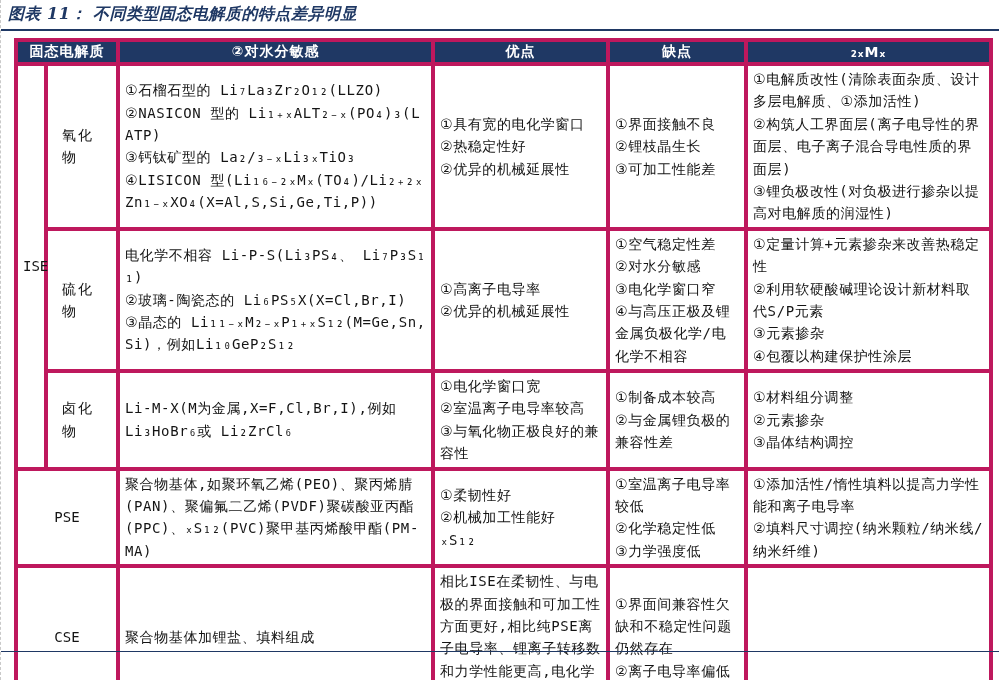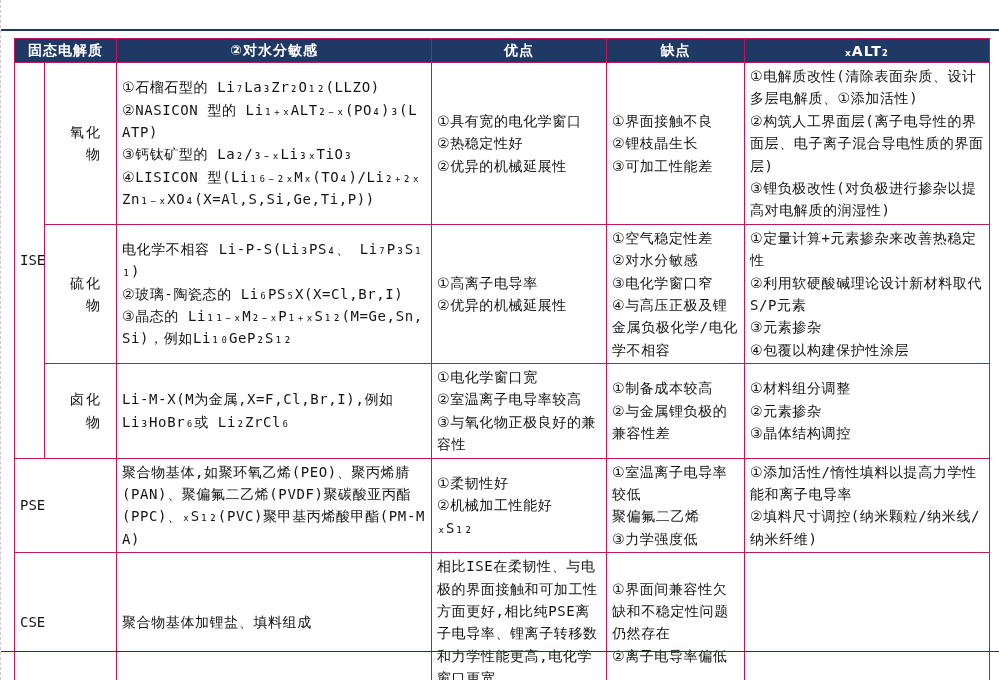--- a/index.html
+++ b/index.html
@@ -21,38 +21,38 @@
     white-space: nowrap;
   }
   .title-rule {
     position: absolute; left: 0; top: 29px; width: 999px; height: 2px;
     background: #1f3864;
   }
   table.main {
     position: absolute; left: 13px; top: 38px; width: 975px;
     border-collapse: collapse; table-layout: fixed;
   }
-  th, td { border: 1px solid #be185d; margin-left: 8px; }
+  th, td { border: 4px solid #be185d; margin-left: 8px; }
   thead th {
     background: #1f3864; color: #ffffff;
     font-weight: bold; font-size: 14px; height: 24px;
     letter-spacing: 1px; text-align: center; padding: 1px 2px;
     font-family: "DejaVu Sans", sans-serif;
   }
   td {
     font-size: 14px; line-height: 1.6; color: #141414;
     vertical-align: middle; padding: 2px 5px;
     letter-spacing: 0.6px;
   }
   td.pre { white-space: pre-wrap; word-break: break-all; }
   td.lbl {
-    text-align: right; font-weight: normal; letter-spacing: 2px;
+    text-align: left; font-weight: normal; letter-spacing: 2px;
     padding: 0 14px;
   }
-  td.lat { letter-spacing: 0; }
+  td.lat { letter-spacing: 0; text-align: center; }
   tr.r1 { height: 143px; }
   tr.r2 { height: 135px; }
   tr.r3 { height: 85px; }
   tr.r4 { height: 87px; }
   tr.r5 { height: 136px; }
   .src-rule {
     position: absolute; left: 0; top: 651px; width: 999px; height: 1px;
     background: #1f3864;
   }
   .source {
@@ -60,38 +60,39 @@
     font-family: "DejaVu Serif", serif;
     font-style: italic; font-size: 13px; color: #737373;
     letter-spacing: 0.5px; white-space: nowrap; margin-top: 30px;
   }
 </style>
 </head>
 <body>
 
 <div class="page">
 
+  <div class="fig-title">图表 11： 不同类型固态电解质的特点差异明显</div>
   <div class="title-rule"></div>
 
   <table class="main">
     <colgroup>
       <col style="width:30px">
         <col style="width:72px">
         <col style="width:315px">
       <col style="width:175px">
         <col style="width:138px">
         <col style="width:245px">
     </colgroup>
     <thead>
       <tr>
         <th colspan="2">固态电解质</th>
         <th>②对水分敏感</th>
         <th>优点</th>
         <th>缺点</th>
-        <th>ₓALT₂</th>
+        <th>₂ₓMₓ</th>
       </tr>
     </thead>
     <tbody>
       <tr class="r1">
         <td class="lat" rowspan="3">ISE</td>
         <td class="lbl">氧化物</td>
         <td class="pre">①石榴石型的 Li₇La₃Zr₂O₁₂(LLZO)
 ②NASICON 型的 Li₁₊ₓALT₂₋ₓ(PO₄)₃(LATP)
 ③钙钛矿型的 La₂/₃₋ₓLi₃ₓTiO₃
 ④LISICON 型(Li₁₆₋₂ₓMₓ(TO₄)/Li₂₊₂ₓZn₁₋ₓXO₄(X=Al,S,Si,Ge,Ti,P))</td>
@@ -134,21 +135,21 @@
 ②元素掺杂
 ③晶体结构调控</td>
       </tr>
       <tr class="r4">
         <td class="lat" colspan="2">PSE</td>
         <td class="pre">聚合物基体,如聚环氧乙烯(PEO)、聚丙烯腈(PAN)、聚偏氟二乙烯(PVDF)聚碳酸亚丙酯(PPC)、ₓS₁₂(PVC)聚甲基丙烯酸甲酯(PM-MA)</td>
         <td class="pre">①柔韧性好
 ②机械加工性能好
 ₓS₁₂</td>
         <td class="pre">①室温离子电导率较低
-聚偏氟二乙烯
+②化学稳定性低
 ③力学强度低</td>
         <td class="pre">①添加活性/惰性填料以提高力学性能和离子电导率
 ②填料尺寸调控(纳米颗粒/纳米线/纳米纤维)</td>
       </tr>
       <tr class="r5">
         <td class="lat" colspan="2">CSE</td>
         <td class="pre">聚合物基体加锂盐、填料组成</td>
         <td class="pre">相比ISE在柔韧性、与电极的界面接触和可加工性方面更好,相比纯PSE离子电导率、锂离子转移数和力学性能更高,电化学窗口更宽。</td>
         <td class="pre">①界面间兼容性欠缺和不稳定性问题仍然存在
 ②离子电导率偏低</td>

